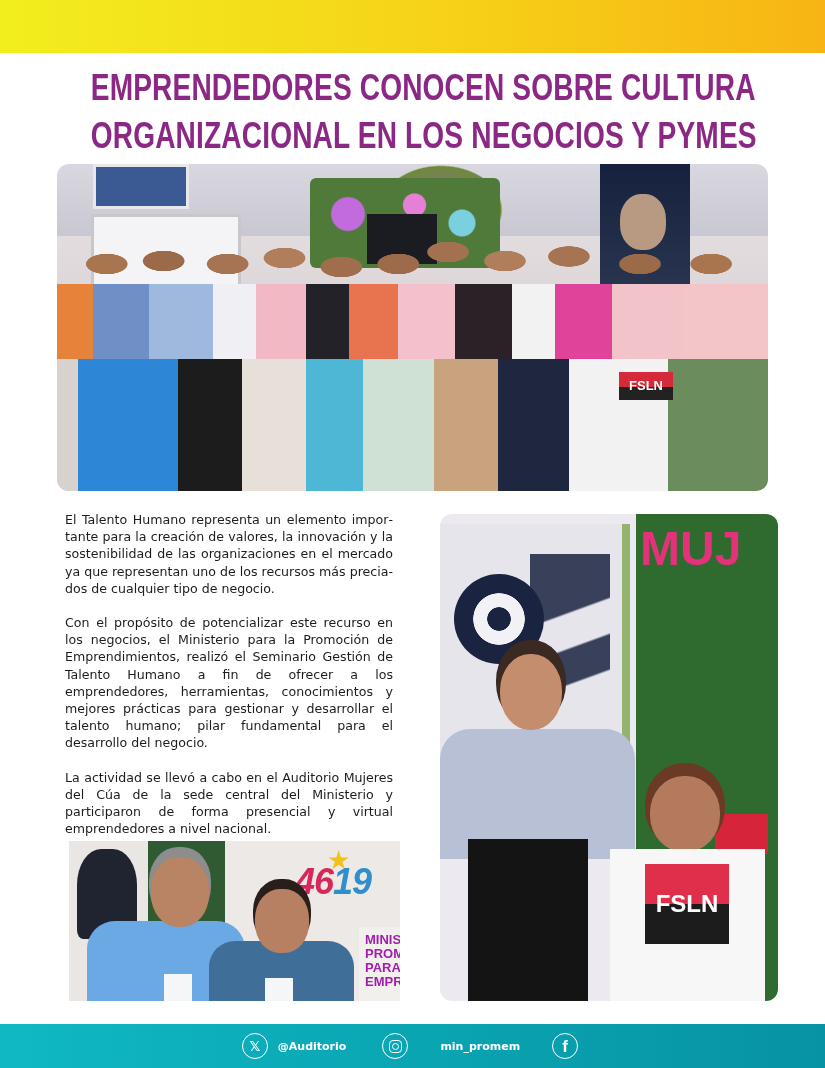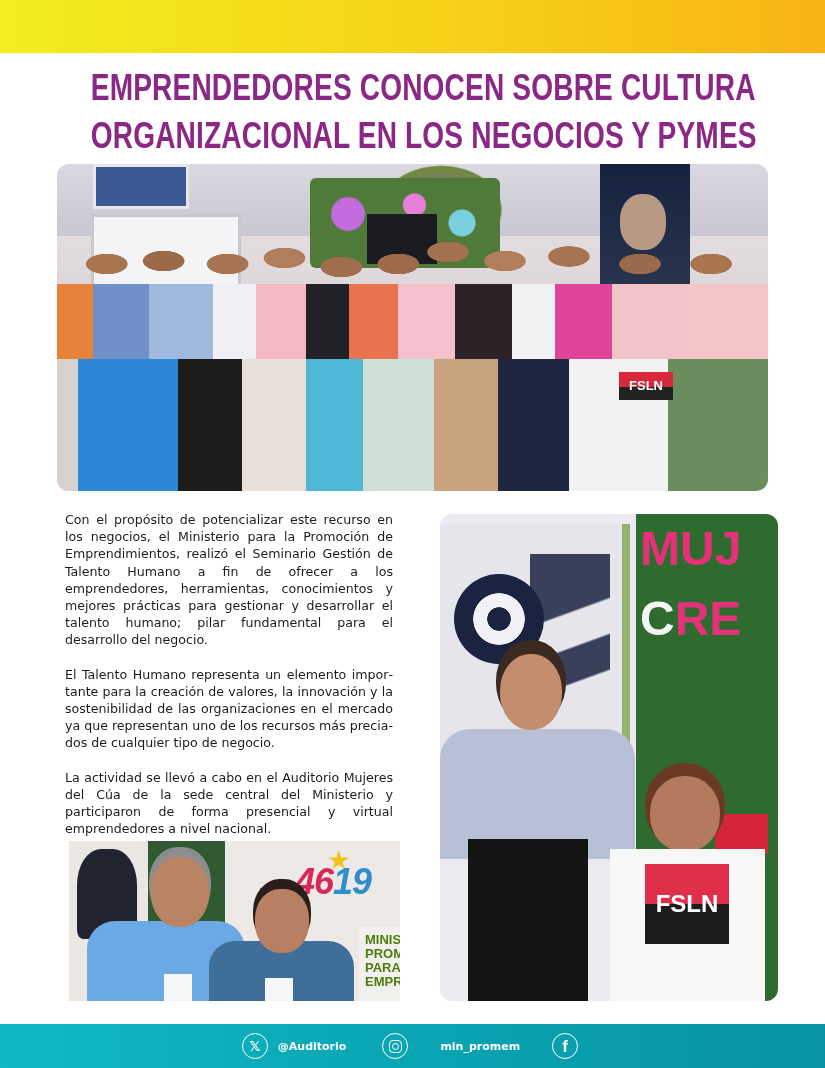--- a/index.html
+++ b/index.html
@@ -81,21 +81,21 @@
     .pr-fsln { position:absolute; left: 205px; top: 350px; width: 84px; height: 80px; background: linear-gradient(180deg,#df2f4b 0 50%, #1c1c1c 50%); color:#fff; font: bold 24px "Liberation Sans", sans-serif; text-align:center; line-height: 80px; }
 
     .photo-small {
       left: 69px; top: 841px; width: 331px; height: 160px;
       background: linear-gradient(90deg, #e9e6e4 0 24%, #2f5a32 24% 47%, #ece9e6 47% 100%);
     }
     .ps-silhouette { position:absolute; left: 8px; top: 8px; width: 60px; height: 90px; border-radius: 40% 40% 10% 10%; background:#1f2430; }
     .ps-numbers { position:absolute; left: 226px; top: 20px; font: bold italic 36px "Liberation Sans", sans-serif; color: #d8285a; letter-spacing: -1px; }
     .ps-numbers span { color: #2e8fcc; }
     .ps-star { position:absolute; left: 258px; top: 6px; color:#f2c21a; font-size: 26px; line-height: 26px; }
-    .ps-sign { position:absolute; left: 290px; top: 86px; width: 41px; height: 74px; background:#f2f0ec; font: bold 13px "Liberation Sans", sans-serif; line-height: 14px; color:#4d7c0f; padding: 6px 0 0 6px; }
+    .ps-sign { position:absolute; left: 290px; top: 86px; width: 41px; height: 74px; background:#f2f0ec; font: bold 13px "Liberation Sans", sans-serif; line-height: 14px; color:#a21caf; padding: 6px 0 0 6px; }
     .ps-man-head { position:absolute; left: 82px; top: 16px; width: 58px; height: 70px; border-radius: 46%; background:#b88464; box-shadow: 0 -8px 0 2px #8d8d8d; }
     .ps-man-body { position:absolute; left: 18px; top: 80px; width: 158px; height: 80px; background:#6aa9e3; border-radius: 28px 28px 0 0; }
     .ps-woman-head { position:absolute; left: 186px; top: 48px; width: 54px; height: 64px; border-radius: 46%; background:#b88062; box-shadow: 0 -8px 0 2px #2a1e1a; }
     .ps-woman-body { position:absolute; left: 140px; top: 100px; width: 145px; height: 60px; background:#3f6f99; border-radius: 26px 26px 0 0; }
     .ps-badge1 { position:absolute; left: 95px; top: 133px; width: 28px; height: 27px; background:#f4f6f8; }
     .ps-badge2 { position:absolute; left: 196px; top: 137px; width: 28px; height: 23px; background:#f4f6f8; }
 
     .footer {
       position: absolute; left: 0; top: 1024px; width: 825px; height: 44px;
       background: linear-gradient(90deg, #0fb9c4 0%, #0aa5b3 50%, #0793a2 100%);
@@ -133,33 +133,32 @@
   <div class="wall-poster">
     <div class="wall-poster-face"></div>
   </div>
   <div class="crowd-back"></div>
   <div class="crowd-shirts"></div>
   <div class="crowd-front"></div>
   <div class="fsln-flag">FSLN</div>
 </div>
 
 <div class="article">
+  <p>El Talento Humano representa un elemento impor­tante para la creación de valores, la innovación y la sostenibilidad de las organizaciones en el mercado ya que representan uno de los recursos más precia­dos de cualquier tipo de negocio.</p>
   <p>Con el propósito de potencializar este recurso en los negocios, el Ministerio para la Promoción de Empren­dimientos, realizó el Seminario Gestión de Talento Humano a fin de ofrecer a los emprendedores, herra­mientas, conocimientos y mejores prácticas para gestionar y desarrollar el talento humano; pilar fundamental para el desarrollo del negocio.</p>
-  <p>El Talento Humano representa un elemento impor­tante para la creación de valores, la innovación y la sostenibilidad de las organizaciones en el mercado ya que representan uno de los recursos más precia­dos de cualquier tipo de negocio.</p>
   <p>La actividad se llevó a cabo en el Auditorio Mujeres del Cúa de la sede central del Ministerio y participa­ron de forma presencial y virtual emprendedores a nivel nacional.</p>
 </div>
 
 <div class="photo photo-right">
   <div class="pr-banner">
     <div class="pr-flower"></div>
     <div class="pr-leaves"></div>
   </div>
   <div class="pr-letters">
     <div>MUJ</div>
-    <div><span class="c">C</span><span>RE</span></div>
   </div>
   <div class="pr-woman1-body"></div>
   <div class="pr-woman1-pants"></div>
   <div class="pr-woman1-head"></div>
   <div class="pr-chair"></div>
   <div class="pr-woman2-head"></div>
   <div class="pr-shirt"></div>
   <div class="pr-fsln">FSLN</div>
 </div>
 

